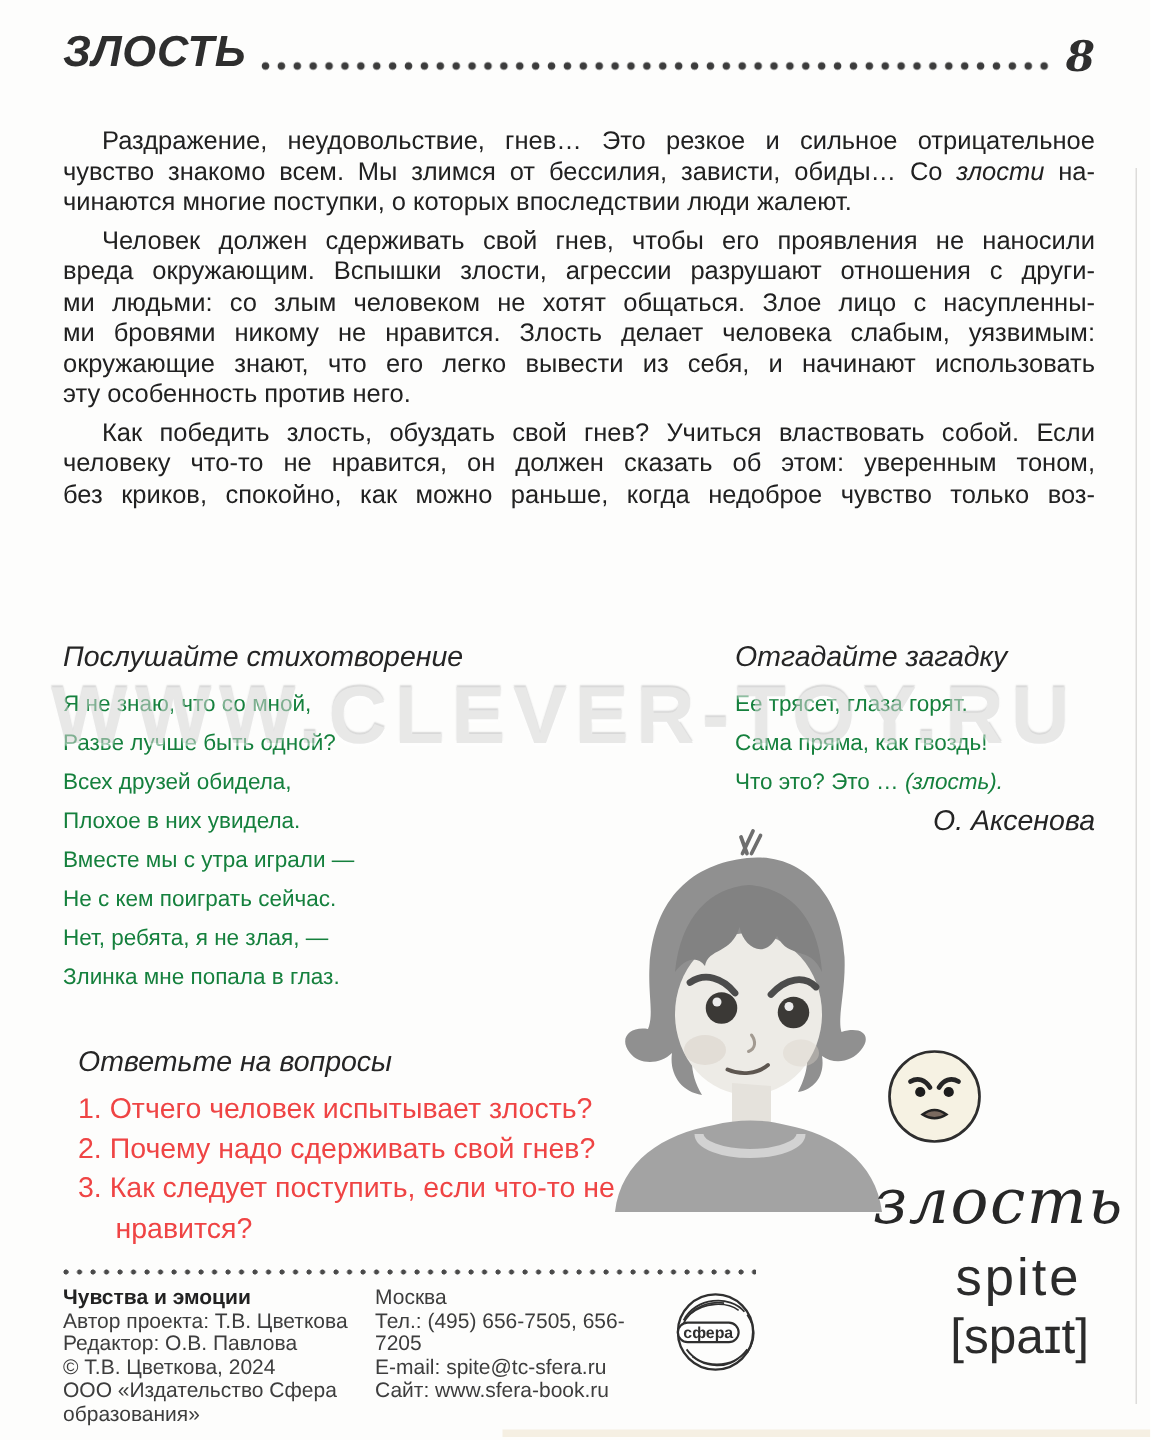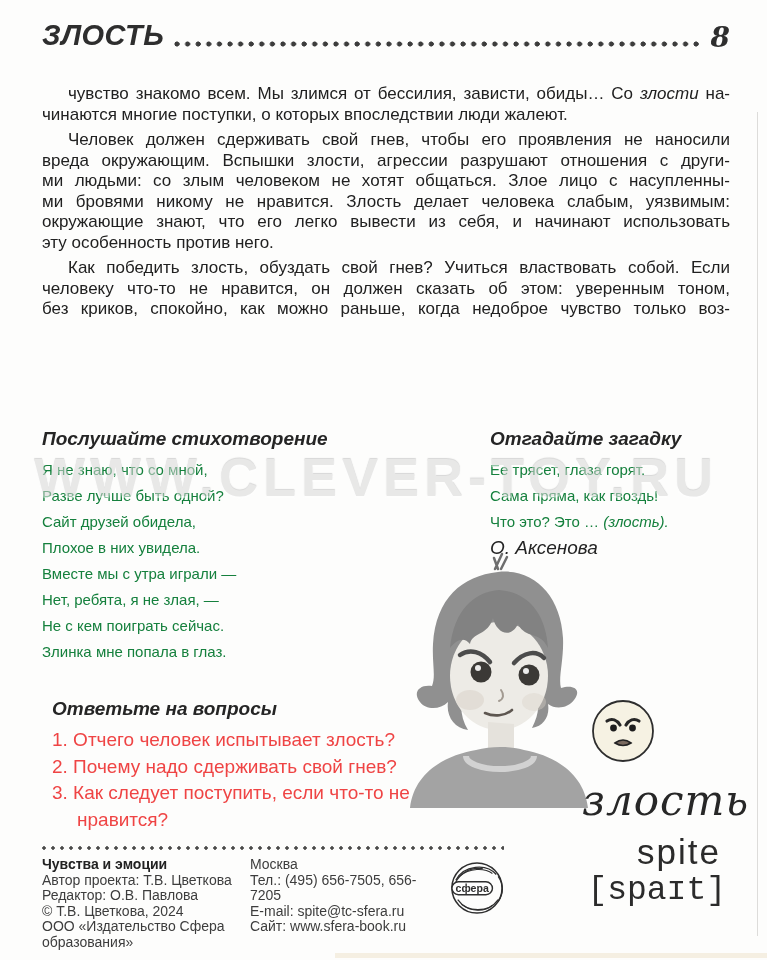--- a/index.html
+++ b/index.html
@@ -19,42 +19,42 @@
   .page-num { font-family:"DejaVu Serif", serif; font-style:italic; font-weight:bold; font-size:28px; color:#2e2e2e; line-height:1.05; }
 
   
   .intro { position:absolute; left:42px; top:84px; width:688px; font-size:17px; color:#212121; }
   .para { margin-bottom:5px; }
   .para > div { line-height:20.5px; text-align:justify; text-align-last:justify; }
   .para > div.last-line { text-align-last:left; }
   .para > div:first-child { text-indent:26px; }
 
   
-  .sect-heading { font-size:19px; font-weight:bold; font-style:italic; color:#252525; margin-bottom:7px; }
+  .sect-heading { font-size:19px; font-weight:normal; font-style:italic; color:#252525; margin-bottom:7px; }
   .poem { position:absolute; left:42px; top:428px; width:390px; }
   .poem-lines > div, .riddle-lines > div { font-size:15px; line-height:26px; color:#15803d; }
   .riddle { position:absolute; left:490px; top:428px; width:250px; }
-  .riddle-author { font-size:19px; font-style:italic; padding-right:10px; margin-top:2px; color:#242424; }
+  .riddle-author { font-size:19px; font-style:italic; text-align:right; padding-right:10px; margin-top:2px; color:#242424; }
   .questions { position:absolute; left:52px; top:698px; width:382px; }
   .questions-list > div { font-size:19px; line-height:26.5px; color:#ef4444; padding-left:25px; text-indent:-25px; }
 
   
   .watermark { position:absolute; left:34px; top:446px; white-space:nowrap; pointer-events:none;
     font-size:54px; font-weight:bold; letter-spacing:5px; color:#d7d7d7; opacity:.55;
     text-shadow:0 2px 1px #ffffff, 0 -1px 1px #b9b9b9; z-index:5; }
 
   
   .girl-art { position:absolute; left:398px; top:552px; }
   .emoji-art { position:absolute; left:589px; top:697px; }
 
   
   .vocab-ru { position:absolute; left:582px; top:776px; font-family:"DejaVu Serif", serif; font-style:italic;
     font-size:42px; color:#272727; letter-spacing:1px; }
   .vocab-en { position:absolute; right:46px; top:832px; font-size:35px; letter-spacing:2px; color:#2b2b2b; }
-  .vocab-tr { position:absolute; right:41px; top:872px; font-family:Liberation Mono, monospace; font-size:33px; color:#2b2b2b; }
+  .vocab-tr { position:absolute; right:41px; top:872px; font-family:Liberation Sans, sans-serif; font-size:33px; color:#2b2b2b; }
 
   
   .footer { position:absolute; left:42px; top:846px; width:462px; }
   .footer-dots { height:4px; margin-bottom:7px;
     background-image:radial-gradient(circle at 2px 2px,#4a4a4a 1.5px,transparent 1.9px);
     background-size:9px 4px; background-repeat:repeat-x; }
   .footer-cols { display:flex; }
   .footer-col { font-size:14px; line-height:15.5px; color:#3d3d3d; }
   .footer-col b { color:#222; }
   .col-series { width:208px; }
@@ -71,20 +71,21 @@
 <div class="page">
 
   <div class="header">
     <span class="title">ЗЛОСТЬ</span>
     <span class="leader"></span>
     <span class="page-num">8</span>
   </div>
 
   <div class="intro">
     <div class="para">
+        <div>Раздражение, неудовольствие, гнев… Это резкое и сильное отрицательное</div>
         <div>чувство знакомо всем. Мы злимся от бессилия, зависти, обиды… Со <i>злости</i> на-</div>
         <div class="last-line">чинаются многие поступки, о которых впоследствии люди жалеют.</div>
       </div>
     <div class="para">
         <div>Человек должен сдерживать свой гнев, чтобы его проявления не наносили</div>
         <div>вреда окружающим. Вспышки злости, агрессии разрушают отношения с други-</div>
         <div>ми людьми: со злым человеком не хотят общаться. Злое лицо с насупленны-</div>
         <div>ми бровями никому не нравится. Злость делает человека слабым, уязвимым:</div>
         <div>окружающие знают, что его легко вывести из себя, и начинают использовать</div>
         <div class="last-line">эту особенность против него.</div>
@@ -94,25 +95,25 @@
         <div>человеку что-то не нравится, он должен сказать об этом: уверенным тоном,</div>
         <div>без криков, спокойно, как можно раньше, когда недоброе чувство только воз-</div>
       </div>
   </div>
 
   <div class="poem">
     <div class="sect-heading">Послушайте стихотворение</div>
     <div class="poem-lines">
         <div>Я не знаю, что со мной,</div>
         <div>Разве лучше быть одной?</div>
-        <div>Сайт друзей обидела,</div>
+        <div>Всех друзей обидела,</div>
         <div>Плохое в них увидела.</div>
         <div>Вместе мы с утра играли —</div>
+        <div>Не с кем поиграть сейчас.</div>
         <div>Нет, ребята, я не злая, —</div>
-        <div>Не с кем поиграть сейчас.</div>
         <div class="last-line">Злинка мне попала в глаз.</div>
       </div>
   </div>
 
   <div class="riddle">
     <div class="sect-heading">Отгадайте загадку</div>
     <div class="riddle-lines">
         <div>Ее трясет, глаза горят.</div>
         <div>Сама пряма, как гвоздь!</div>
         <div class="last-line">Что это? Это … <i>(злость).</i></div>

